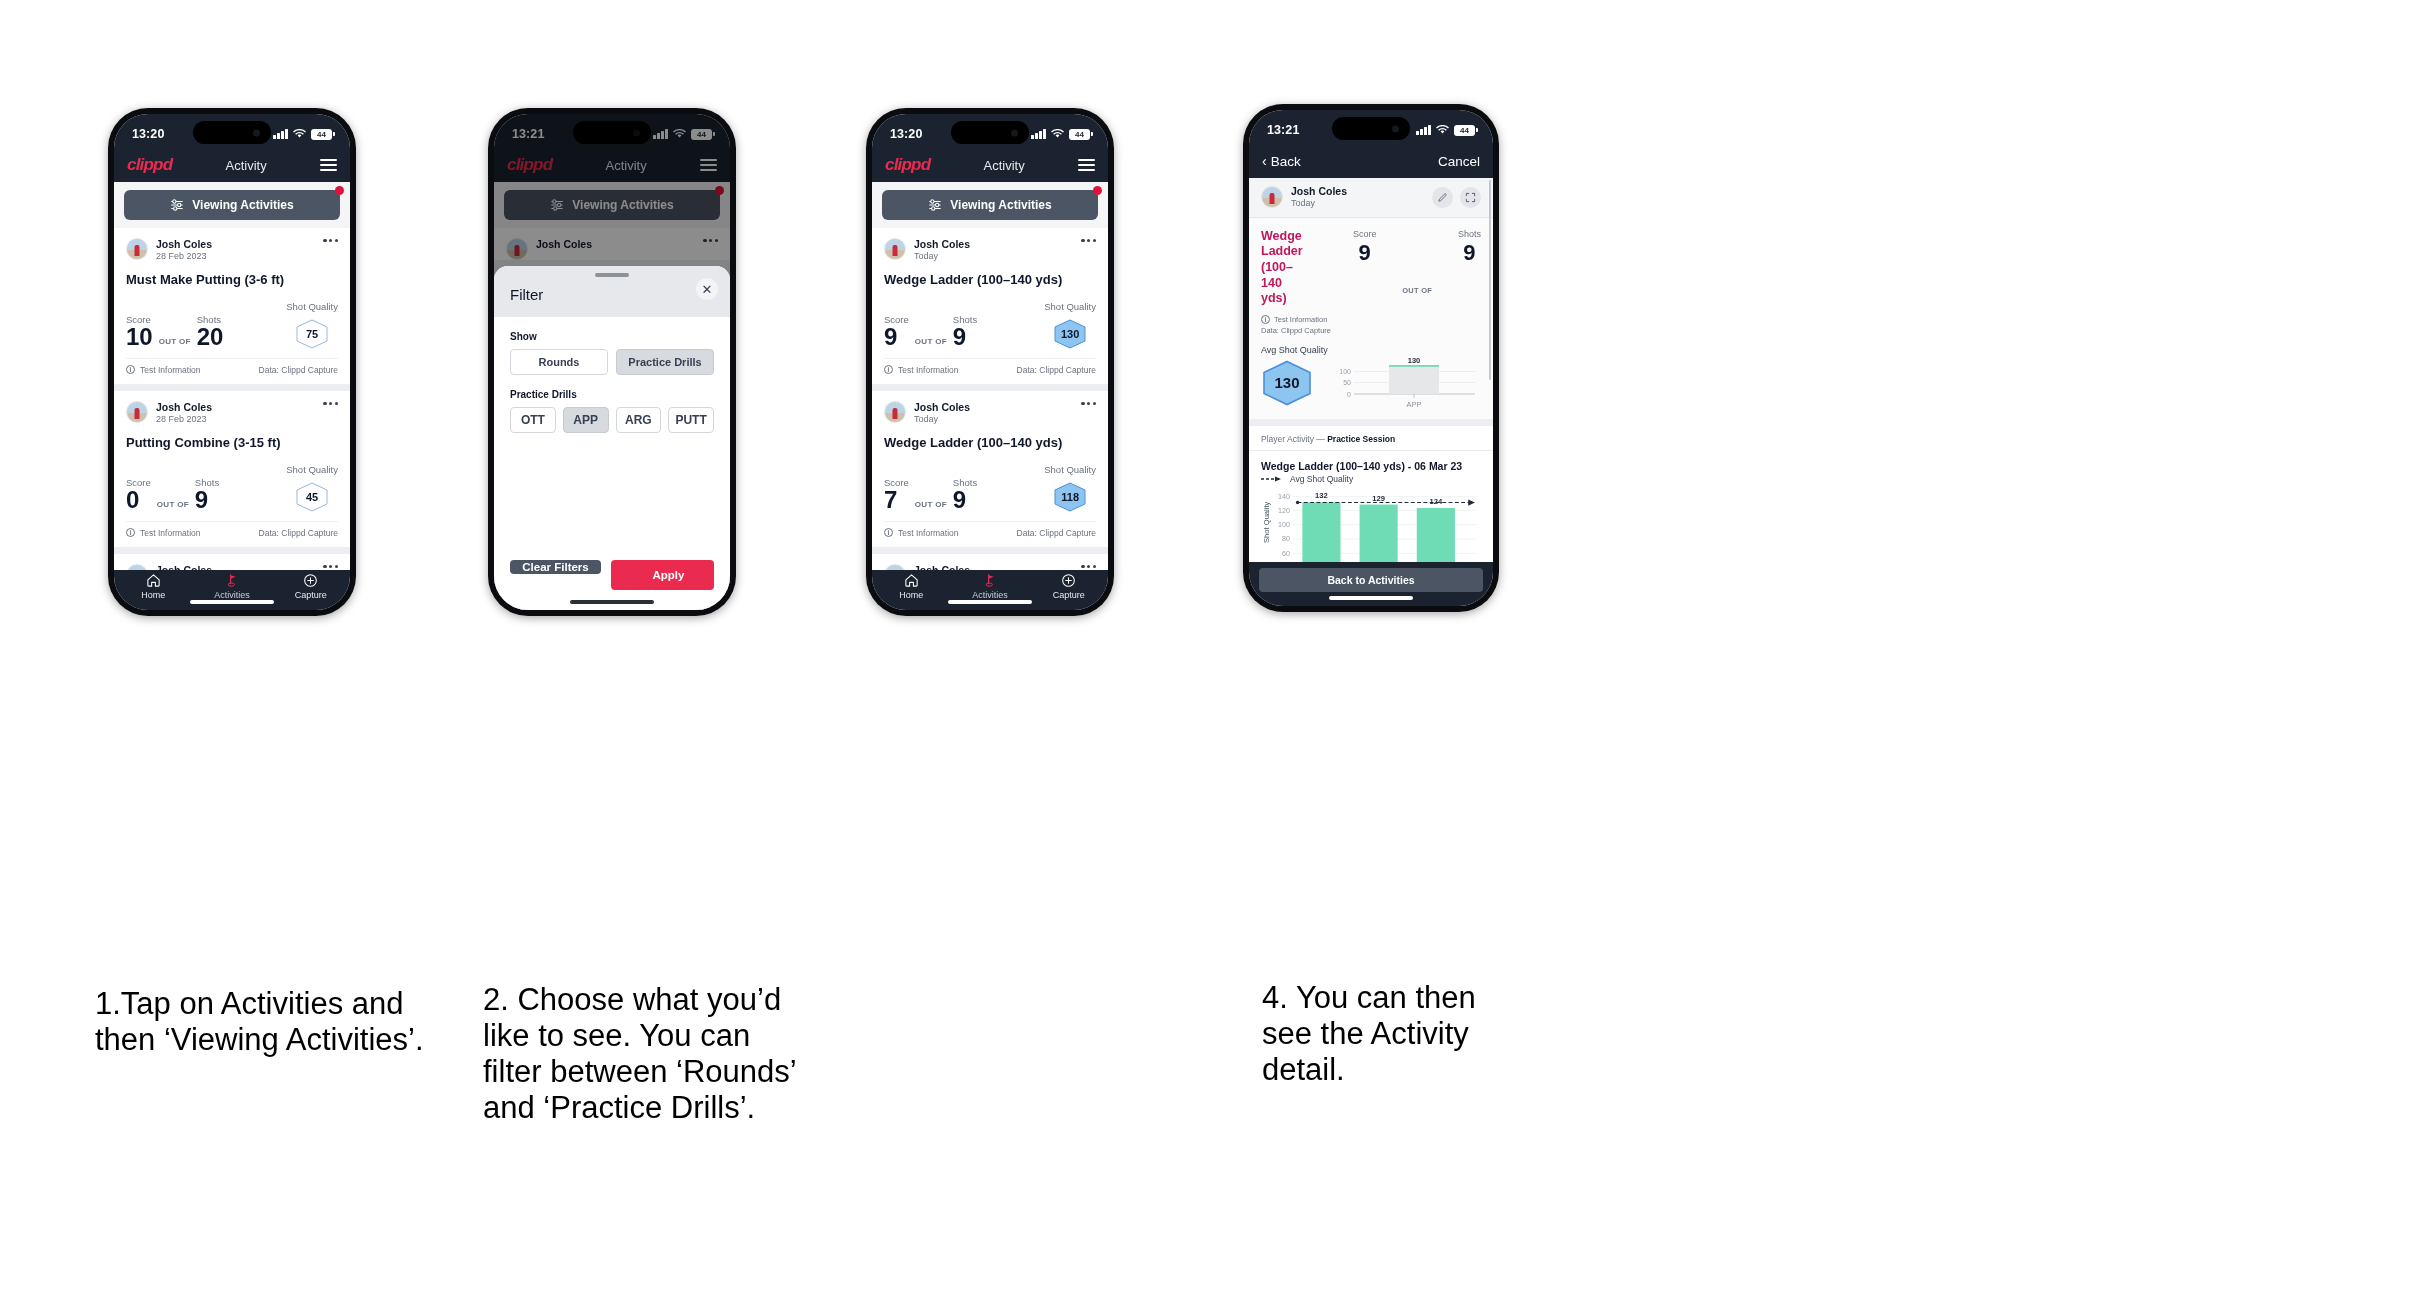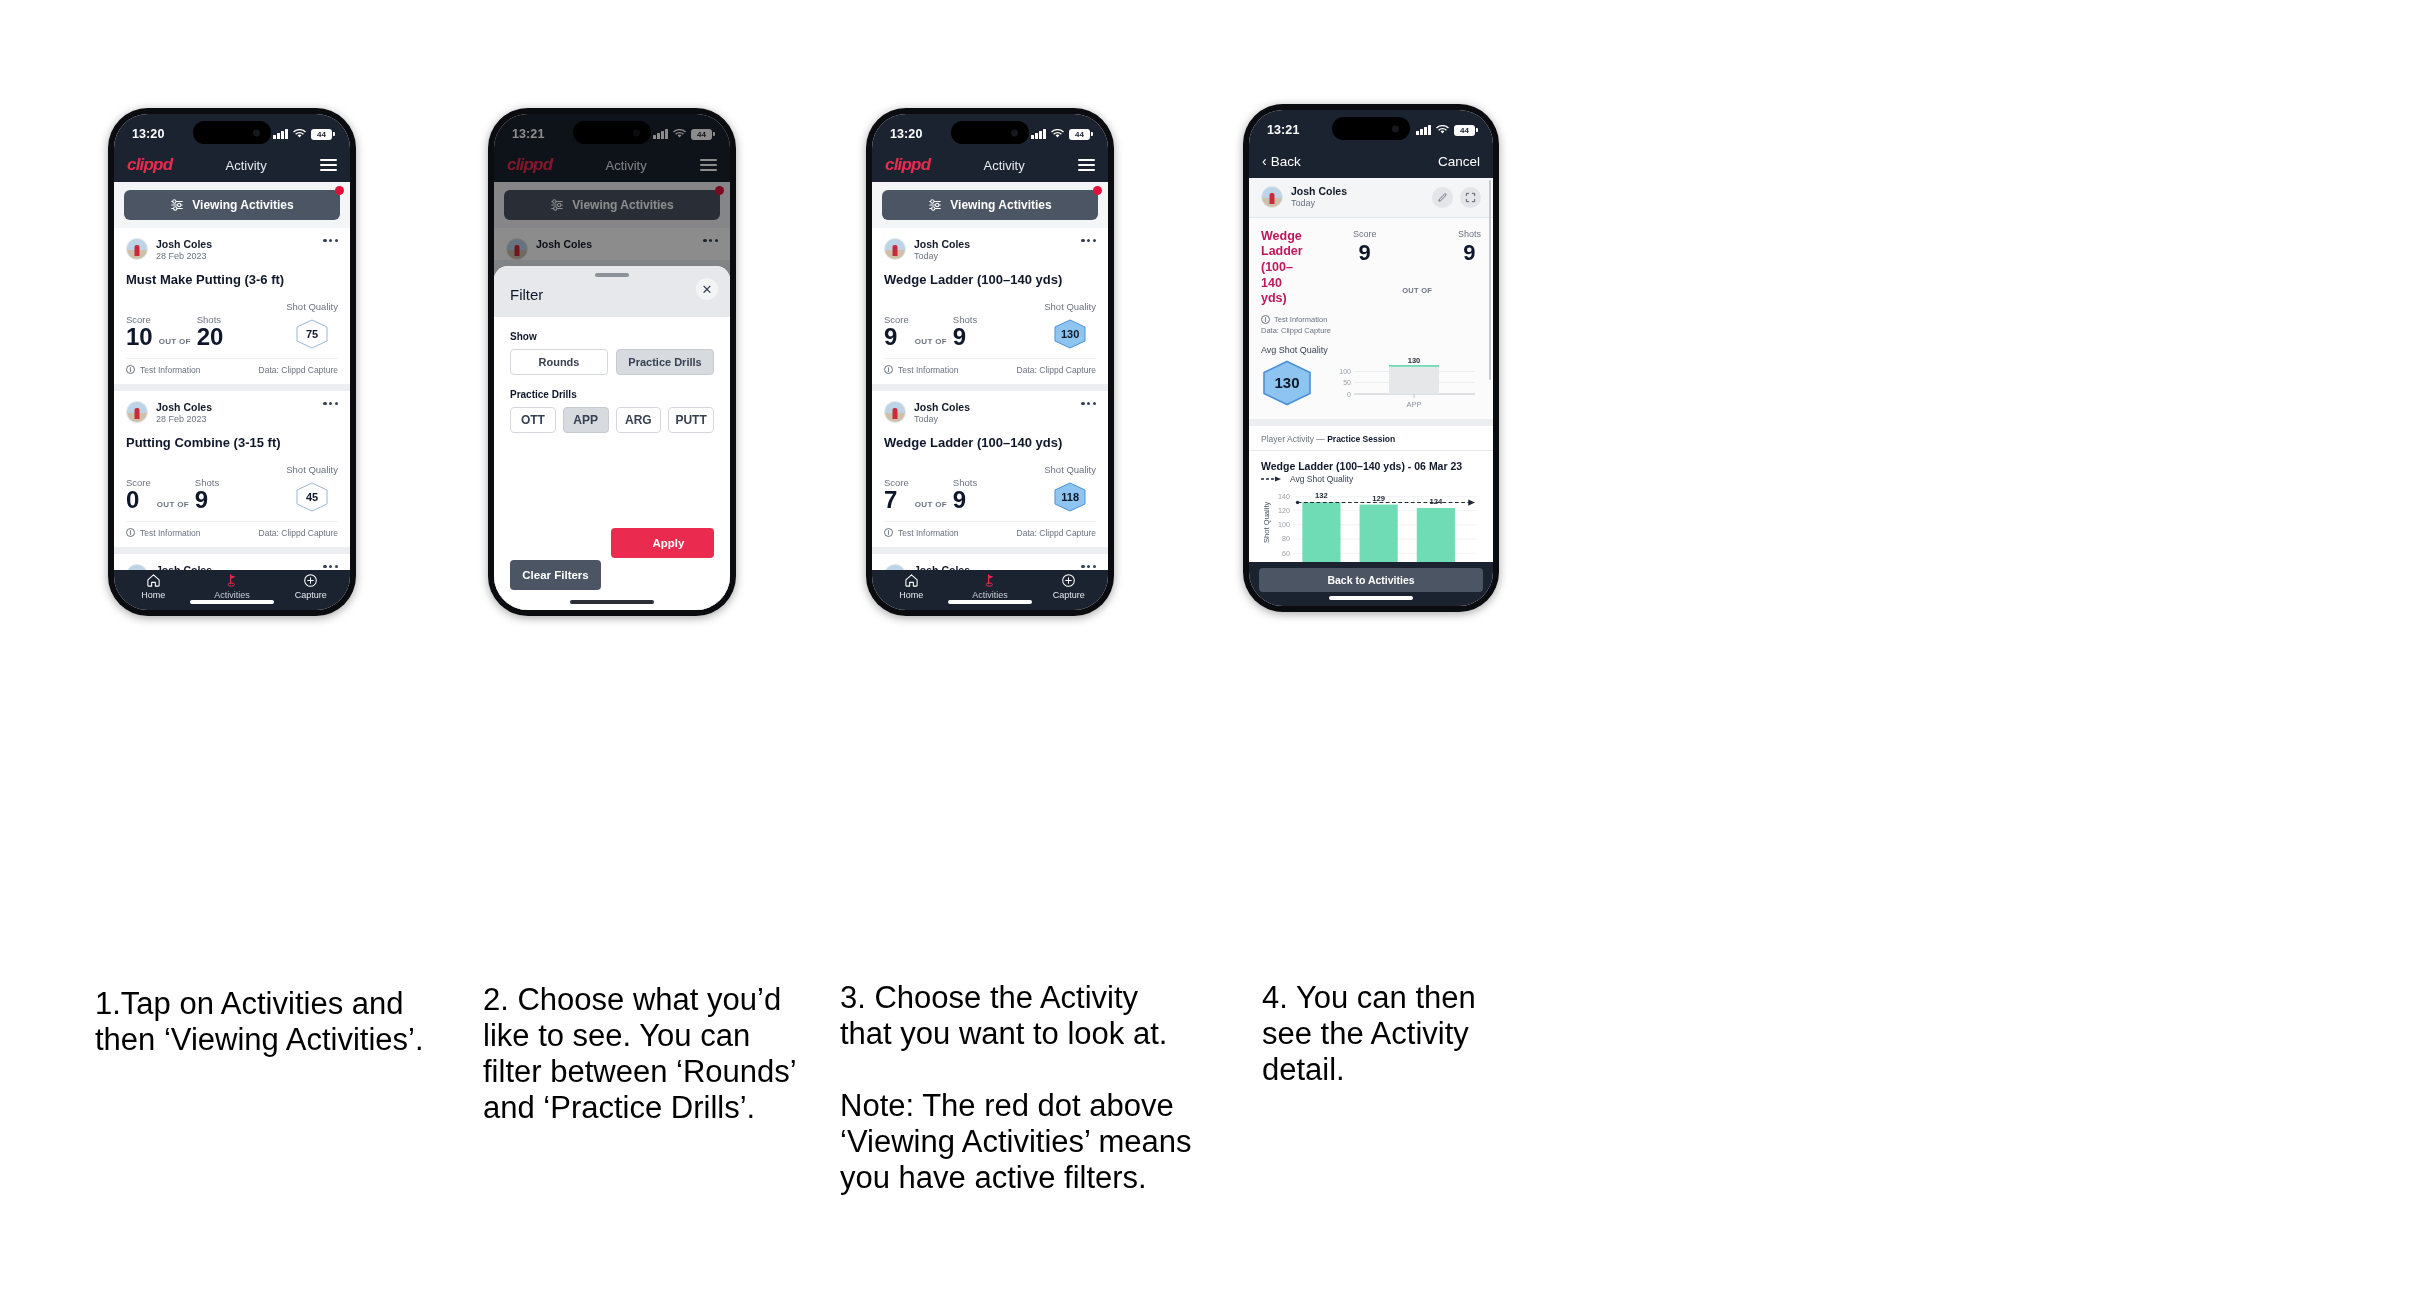--- a/index.html
+++ b/index.html
@@ -184,22 +184,22 @@
     flex:1;height:26px;border:1px solid #d4d7dc;border-radius:4px;background:#fff;
     display:flex;align-items:center;justify-content:center;
     font-size:11px;color:#374151;font-weight:600;
   }
   .seg .opt.on{background:#d7dbe0;border-color:#c6cad1;}
   .seg4{display:flex;gap:7px;}
   .seg4 .opt{flex:1;height:26px;border:1px solid #d4d7dc;border-radius:4px;background:#fff;
     display:flex;align-items:center;justify-content:center;font-size:12px;color:#374151;font-weight:600;}
   .seg4 .opt.on{background:#d7dbe0;border-color:#c6cad1;}
   .sheet-foot{display:flex;gap:10px;padding:0 16px 20px 16px;}
-  .btn-clear{flex:1;height:30px;background:#4b5563;color:#fff;border-radius:4px;
-    display:flex;align-items:center;justify-content:center;font-size:11.5px;font-weight:700;margin-top:32px;}
+  .btn-clear{flex:1;height:14px;background:#4b5563;color:#fff;border-radius:4px;
+    display:flex;align-items:center;justify-content:center;font-size:11.5px;font-weight:700;}
   .btn-apply{flex:1;height:30px;background:#ea2a4e;color:#fff;border-radius:4px;
     display:flex;align-items:center;justify-content:center;font-size:11.5px;font-weight:700;padding-left:12px;}
 
   
   .d-userbar{
     background:#f4f5f7;display:flex;align-items:center;gap:8px;
     padding:7px 12px;border-bottom:1px solid #e4e7ea;
   }
   .d-actions{margin-left:auto;display:flex;gap:7px;}
   .circbtn{width:21px;height:21px;border-radius:50%;background:#e3e5e9;
@@ -875,23 +875,17 @@
       <div class="homebar"></div>
     </div>
   </div>
 
   <div class="caption" style="left:95px; top:986px; width:400px;">1.Tap on Activities and
 then ‘Viewing Activities’.</div>
   <div class="caption" style="left:483px; top:982px; width:330px;">2. Choose what you’d
 like to see. You can
 filter between ‘Rounds’
 and ‘Practice Drills’.</div>
-  <div class="caption" style="left:840px; top:980px; width:370px;">3. Choose the Activity
-that you want to look at.
-
-Note: The red dot above
-‘Viewing Activities’ means
-you have active filters.</div>
   <div class="caption" style="left:1262px; top:980px; width:300px;">4. You can then
 see the Activity
 detail.</div>
 
 </div>
 
 </body></html>

